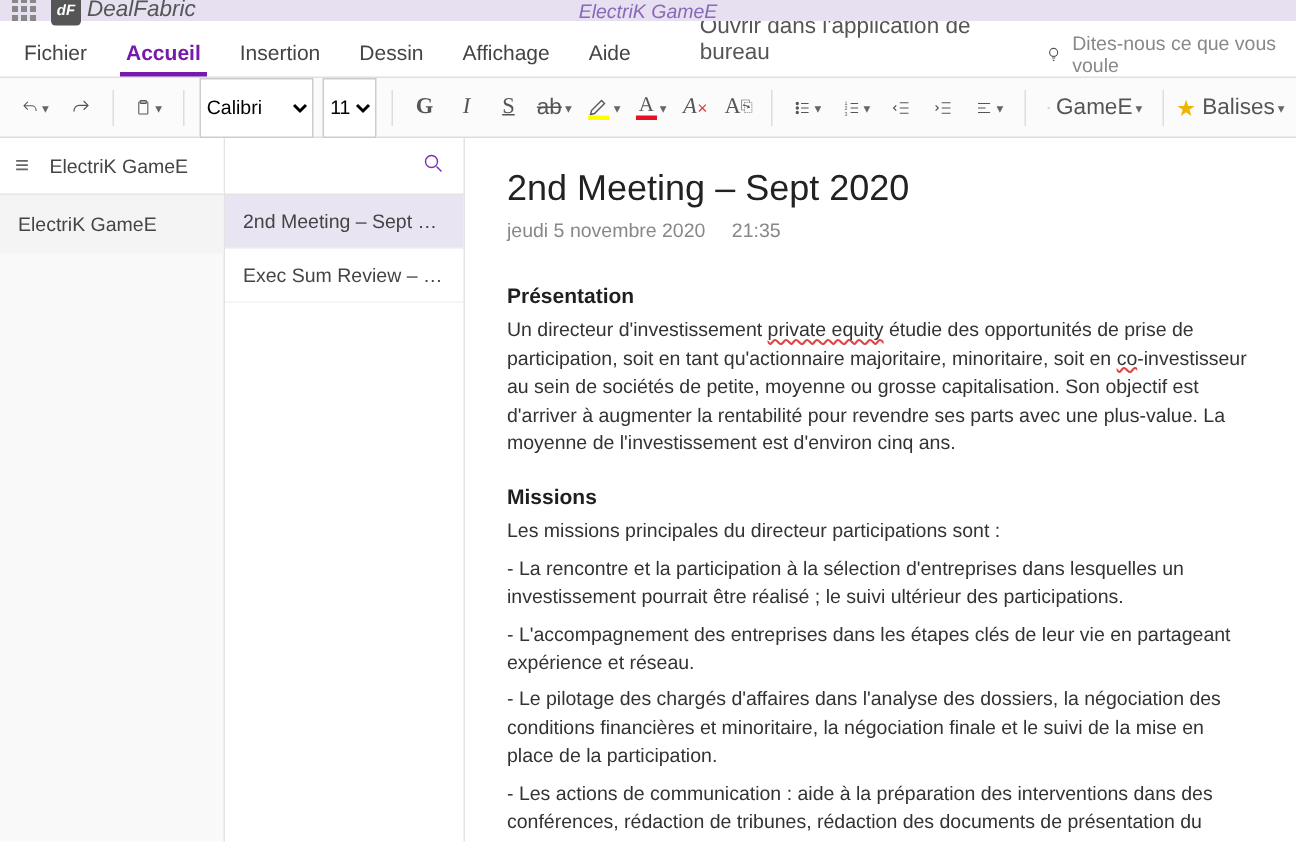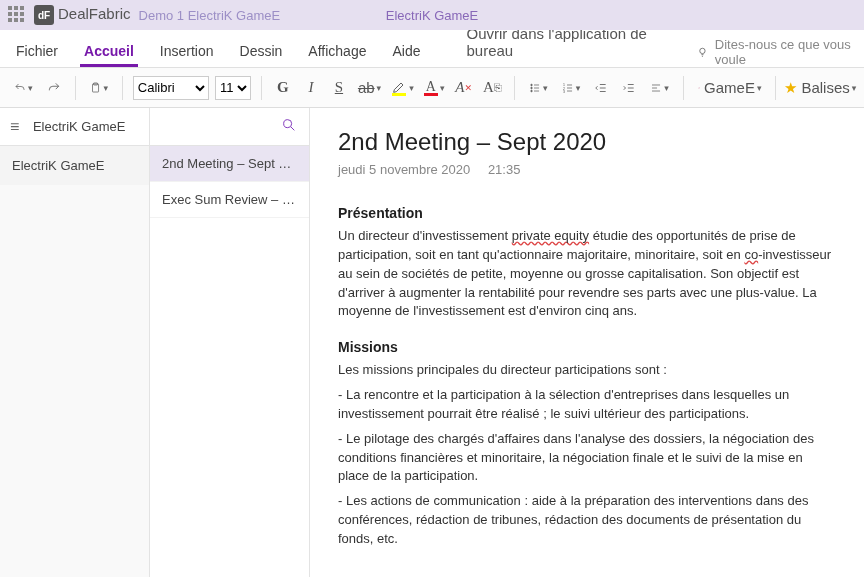--- a/index.html
+++ b/index.html
@@ -1,36 +1,36 @@
 <!DOCTYPE html>
 <html><head>
 <meta charset="utf-8">
 <style>
   * { box-sizing: border-box; margin: 0; padding: 0; }
   body { font-family: "Segoe UI", Arial, sans-serif; font-size: 13px; color: #333; background: #fff; width: 864px; height: 577px; overflow: hidden; }
   
-  .title-bar { height: 30px; background: #e6e0f0; display: flex; align-items: center; padding: 0 8px; position: relative; }
+  .title-bar { height: 14px; background: #e6e0f0; display: flex; align-items: center; padding: 0 8px; position: relative; font-style: italic; }
   .title-bar .waffle { width: 18px; height: 18px; display: grid; grid-template-columns: repeat(3,4px); grid-template-rows: repeat(3,4px); gap: 2px; margin-right: 8px; }
   .title-bar .waffle span { background: #888; }
   .brand { font-weight: 400; color: #555; font-size: 15px; margin-right: 8px; }
   .brand .logo-box { display: inline-flex; align-items: center; justify-content: center; width: 20px; height: 20px; background: #555; color: #fff; font-size: 10px; font-weight: bold; border-radius: 3px; margin-right: 4px; vertical-align: middle; }
   .brand-sub { color: #9c8fc6; font-size: 13px; }
   .title-center { position: absolute; left: 50%; transform: translateX(-50%); color: #8868b8; font-size: 13px; }
   
   .menu-bar { height: 38px; display: flex; align-items: flex-end; padding: 0 12px; gap: 18px; font-size: 14px; color: #444; border-bottom: 1px solid #e0e0e0; }
   .menu-bar .menu-item { padding: 6px 4px 8px 4px; cursor: pointer; }
   .menu-bar .menu-item.active { color: #7719aa; font-weight: 600; border-bottom: 3px solid #7719aa; padding-bottom: 5px; }
   .menu-bar .open-desktop { margin-left: 20px; font-size: 15px; color: #555; }
   .menu-bar .tell-me { display: flex; align-items: center; gap: 6px; color: #888; font-size: 13px; margin-left: 20px; }
   
   .ribbon { height: 40px; display: flex; align-items: center; padding: 0 10px; gap: 6px; border-bottom: 1px solid #ddd; background: #fbfbfb; }
   .rib-btn { display: inline-flex; align-items: center; justify-content: center; min-width: 22px; height: 26px; padding: 0 4px; cursor: pointer; color: #555; font-size: 15px; border-radius: 2px; }
   .dd { font-size: 9px; color: #666; margin-left: 2px; }
   .sep { width: 1px; height: 24px; background: #ddd; margin: 0 4px; }
-  .font-select { height: 24px; font-size: 13px; border: 1px solid #ccc; background: #fff; }
+  .font-select { height: 40px; font-size: 13px; border: 1px solid #ccc; background: #fff; }
   .font-name { width: 92px; }
   .font-size { width: 40px; }
   .bold { font-weight: bold; font-family: Georgia, serif; }
   .italic { font-style: italic; font-family: Georgia, serif; }
   .underline { text-decoration: underline; font-family: Georgia, serif; }
   .strike { text-decoration: line-through; }
   .hl-btn .swatch, .fc-btn .swatch { display:block; height: 3px; width: 14px; margin-top: -2px; }
   .hl-btn .swatch { background: #ffff00; }
   .fc-btn .swatch { background: #e81123; }
   
@@ -70,21 +70,20 @@
       <span></span>
       <span></span>
       <span></span>
       <span></span>
       <span></span>
       <span></span>
   </div>
   <span class="brand">
     <span class="logo-box">dF</span><span>DealFabric</span>
   </span>
-  <span class="brand-sub">Demo 1   ElectriK GameE</span>
   <div class="title-center">ElectriK GameE</div>
 </div>
 
 <div class="menu-bar">
   <div class="menu-item">Fichier</div>
   <div class="menu-item active">Accueil</div>
   <div class="menu-item">Insertion</div>
   <div class="menu-item">Dessin</div>
   <div class="menu-item">Affichage</div>
   <div class="menu-item">Aide</div>
@@ -242,18 +241,19 @@
     </div>
 
     <h3>Présentation</h3>
     <p>
       <span>Un directeur d'investissement </span><span class="spellwave">private equity</span><span> étudie des opportunités de prise de participation, soit en tant qu'actionnaire majoritaire, minoritaire, soit en </span><span class="spellwave">co</span><span>-investisseur au sein de sociétés de petite, moyenne ou grosse capitalisation. Son objectif est d'arriver à augmenter la rentabilité pour revendre ses parts avec une plus-value. La moyenne de l'investissement est d'environ cinq ans.</span>
     </p>
 
     <h3>Missions</h3>
     <p>Les missions principales du directeur participations sont :</p>
     <p>- La rencontre et la participation à la sélection d'entreprises dans lesquelles un investissement pourrait être réalisé ; le suivi ultérieur des participations.</p>
+    <p>- L'accompagnement des entreprises dans les étapes clés de leur vie en partageant expérience et réseau.</p>
     <p>- Le pilotage des chargés d'affaires dans l'analyse des dossiers, la négociation des conditions financières et minoritaire, la négociation finale et le suivi de la mise en place de la participation.</p>
     <p>- Les actions de communication : aide à la préparation des interventions dans des conférences, rédaction de tribunes, rédaction des documents de présentation du fonds, etc.</p>
 
   </div>
 
 </div>
 
 </body></html>

